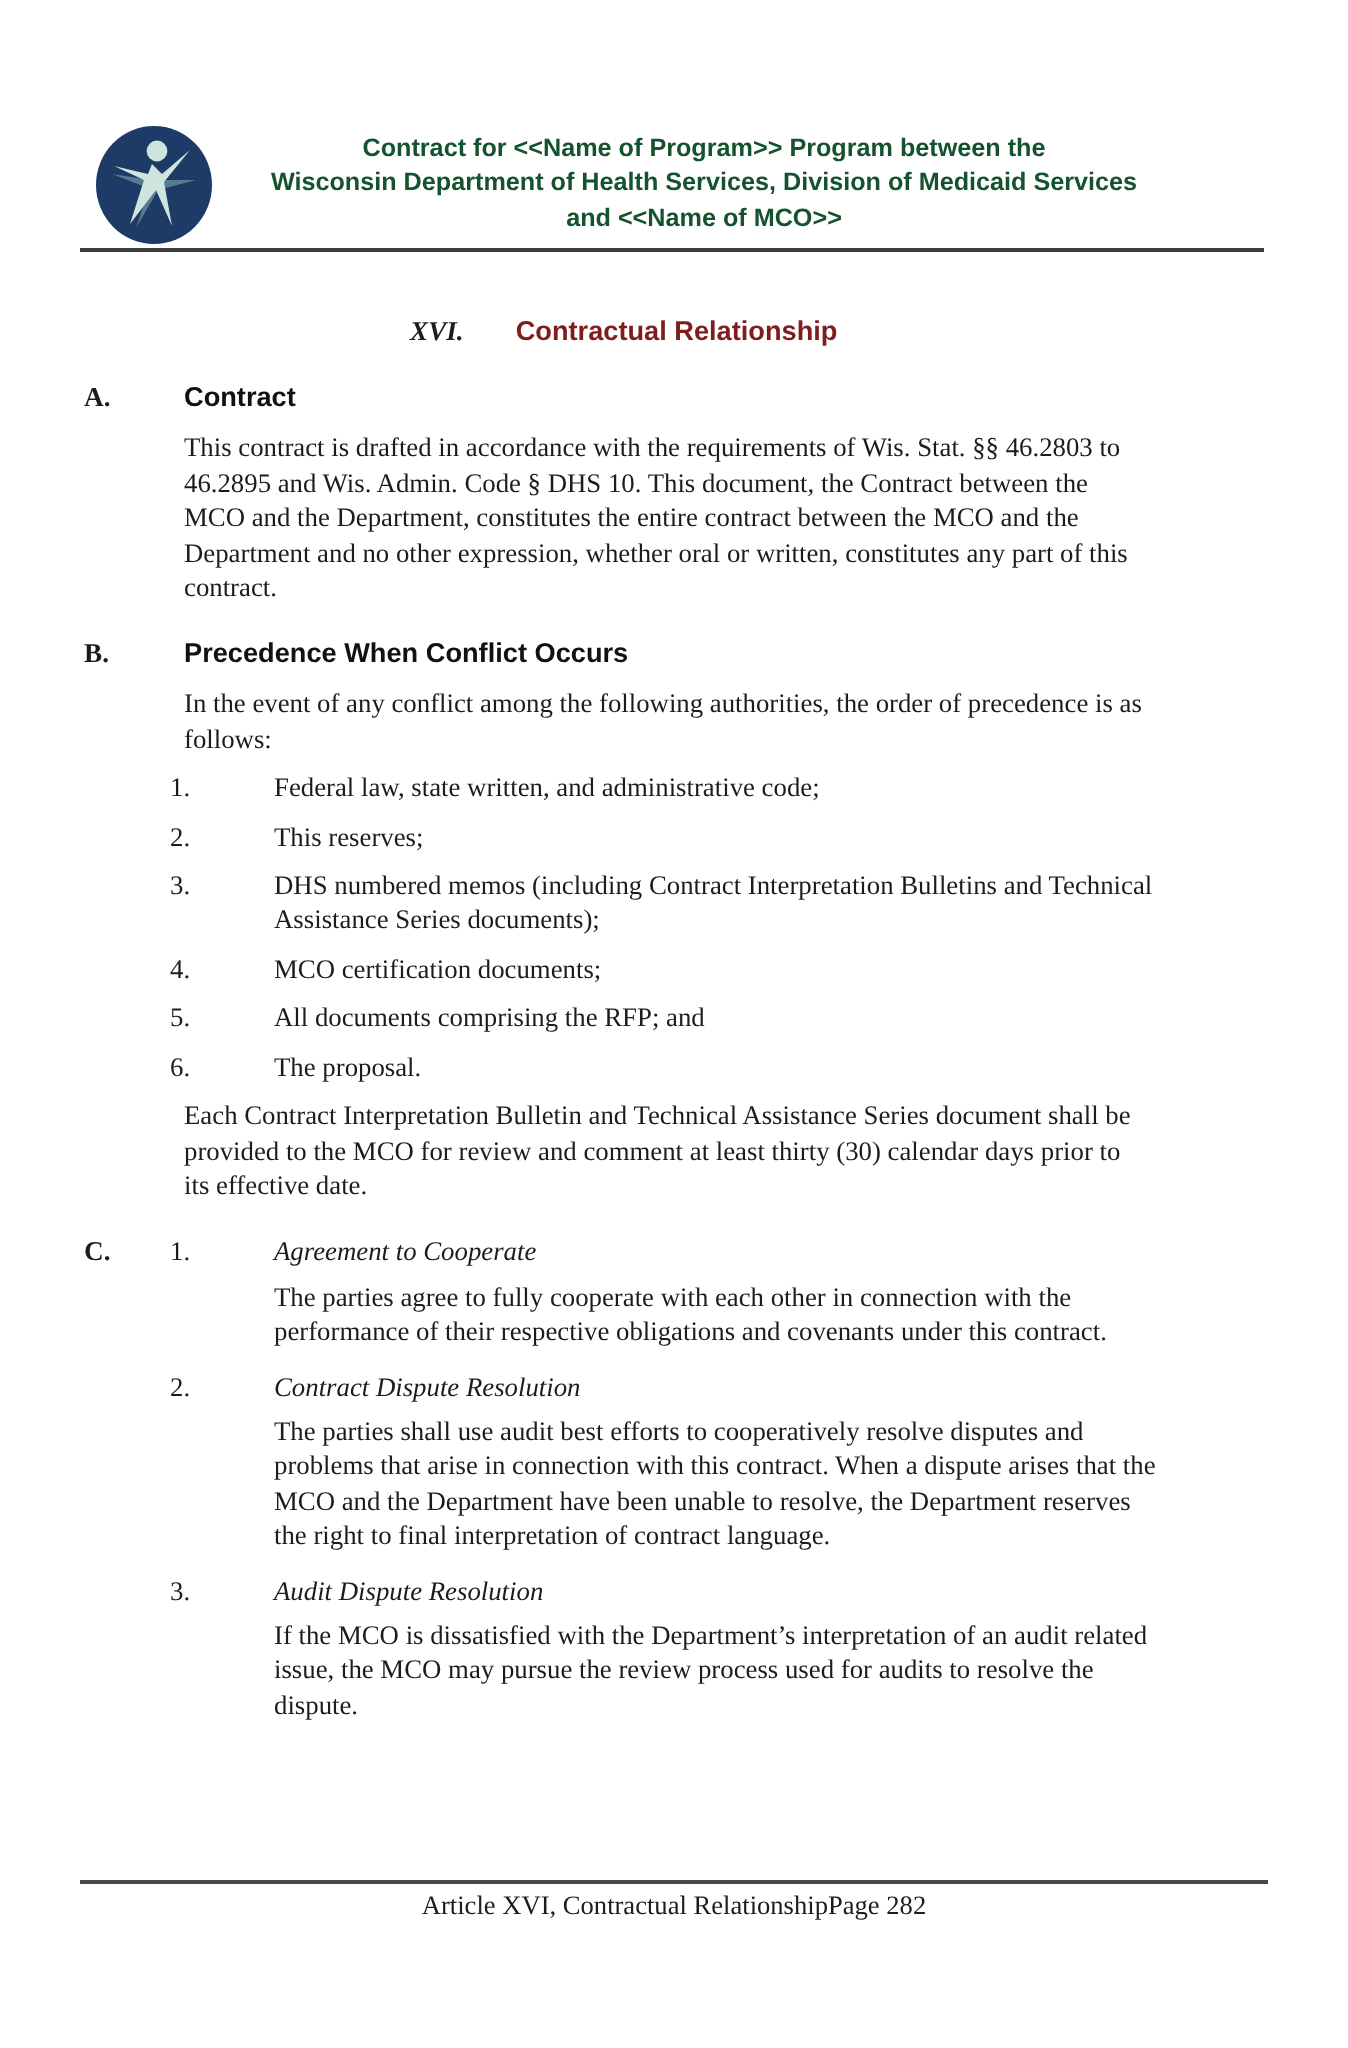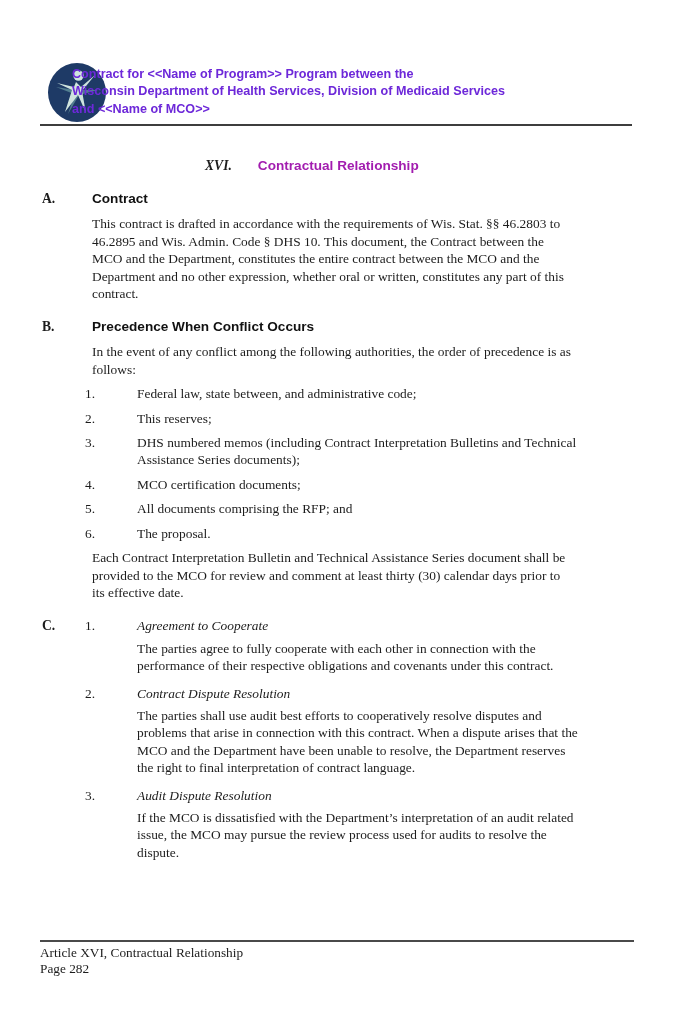--- a/index.html
+++ b/index.html
@@ -4,38 +4,38 @@
 <style>
   html,body { margin:0; padding:0; background:#ffffff; }
   .page {
     position:relative; width:674px; height:1024px; background:#ffffff;
     font-family:"Liberation Serif", serif; color:#1c1c1c; overflow:hidden;
   }
   
   .logo { position:absolute; left:48px; top:63px; width:58px; height:59px; }
   .header-text {
     position:absolute; top:66px; right:42px; width:560px;
-    text-align:left; font-family:"Liberation Sans", sans-serif;
-    font-weight:bold; font-size:12.6px; line-height:17.3px; color:#6d28d9;
+    text-align:center; font-family:"Liberation Sans", sans-serif;
+    font-weight:bold; font-size:12.6px; line-height:17.3px; color:#14532d;
   }
   .header-rule {
     position:absolute; top:124px; left:40px; width:592px;
     border-top:2px solid #3d3d3d;
   }
   
   .content {
     position:absolute; top:157px; left:42px; width:592px;
     font-size:13.4px; line-height:17.4px;
   }
   .article-title { margin:0 0 16px 163px; white-space:nowrap; }
   .article-title .t-num {
     font-weight:bold; font-size:13.6px; margin-right:26px;font-style:italic;
   }
   .article-title .t-text {
-    font-family:"Liberation Sans", sans-serif; font-weight:bold; font-size:13.6px; color:#a21caf;
+    font-family:"Liberation Sans", sans-serif; font-weight:bold; font-size:13.6px; color:#7f1d1d;
   }
   .section { display:flex; }
   .sec-letter { width:50px; flex:0 0 50px; font-weight:bold; font-size:13.6px; }
   .sec-body { width:542px; }
   .sec-heading {
     font-family:"Liberation Sans", sans-serif; font-weight:bold;
     font-size:13.6px; color:#111; margin:0 0 8px 0; line-height:17px;
   }
   p.para { margin:0 0 16px 0; white-space:pre-line; }
   p.para.mb-list { margin-bottom:7px; }
@@ -49,23 +49,22 @@
   .c-num { width:52px; flex:0 0 52px; }
   .c-title { font-style:italic; }
   .c-body { margin:5px 0 0 52px; width:500px; white-space:pre-line; }
   
   .footer-rule {
     position:absolute; top:940px; left:40px; width:594px;
     border-top:2px solid #4a4a4a;
   }
   .footer-row {
     position:absolute; top:945px; left:40px; width:594px;
-    display:flex; justify-content:flex-end;
+    display:flex; justify-content:center;
     font-size:13.3px;
-    flex-direction:column;
   }
 </style>
 </head>
 <body>
 
 <div class="page">
 
   <div class="logo">
     <svg width="58" height="59" viewBox="0 0 58 59" xmlns="http://www.w3.org/2000/svg">
       <ellipse cx="29" cy="29.5" rx="29" ry="29.5" fill="#1e3a66"></ellipse>
@@ -106,21 +105,21 @@
 
     <div class="section">
       <div class="sec-letter">B.</div>
       <div class="sec-body">
         <div class="sec-heading">Precedence When Conflict Occurs</div>
         <p class="para mb-list">In the event of any conflict among the following authorities, the order of precedence is as
 follows:</p>
 
         <div class="li">
           <div class="li-num">1.</div>
-          <div class="li-text">Federal law, state between, and administrative code;</div>
+          <div class="li-text">Federal law, state written, and administrative code;</div>
         </div>
         <div class="li">
           <div class="li-num">2.</div>
           <div class="li-text">This reserves;</div>
         </div>
         <div class="li">
           <div class="li-num">3.</div>
           <div class="li-text">DHS numbered memos (including Contract Interpretation Bulletins and Technical
 Assistance Series documents);</div>
         </div>

